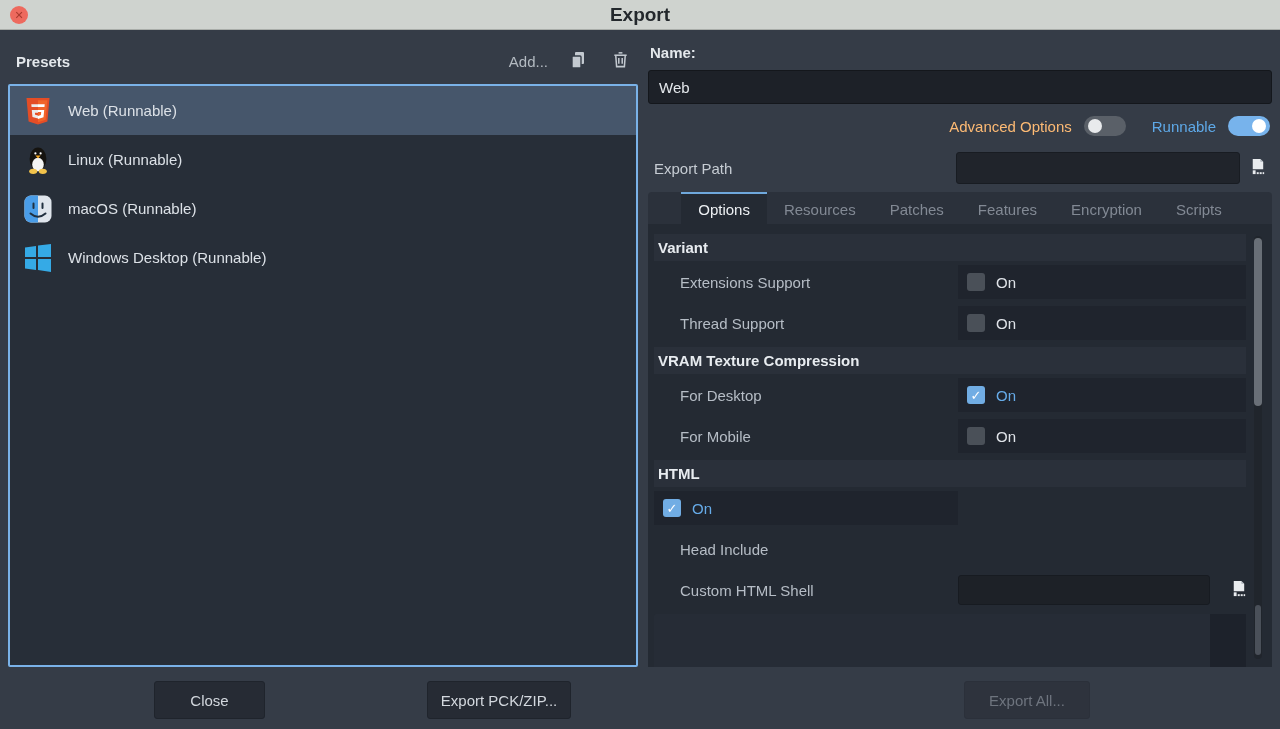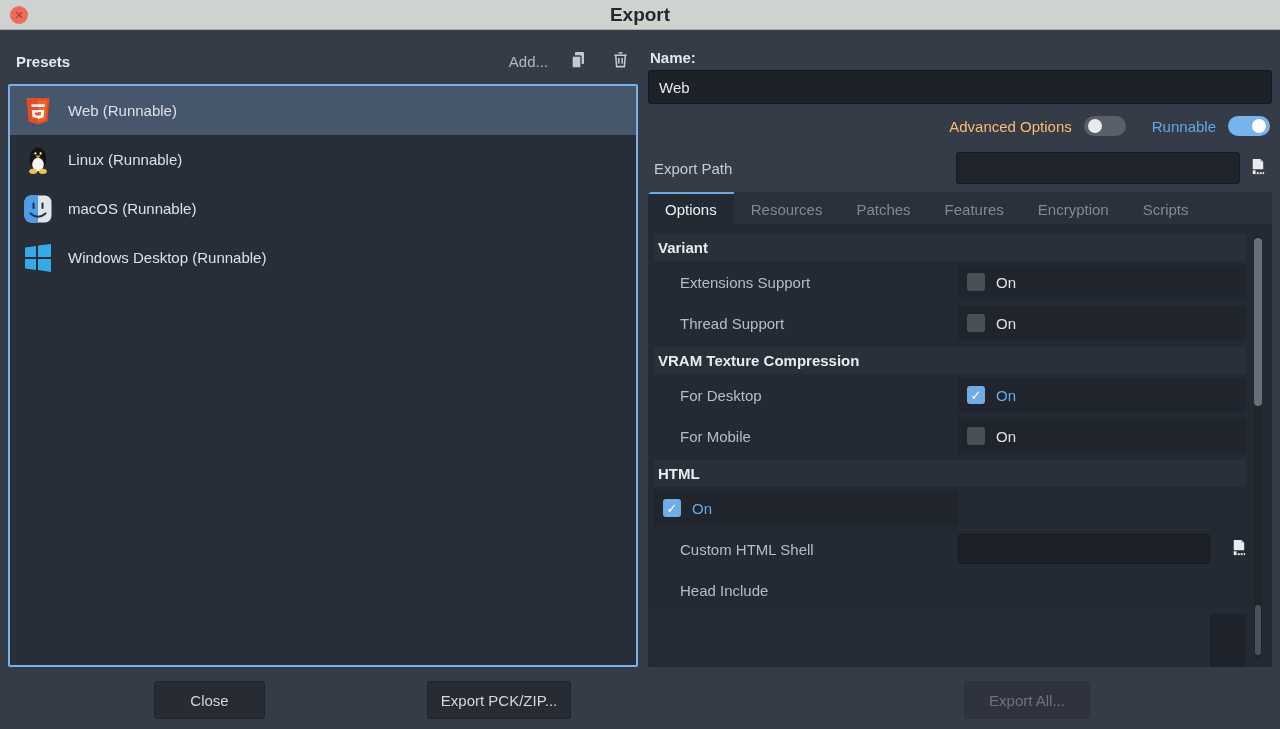--- a/index.html
+++ b/index.html
@@ -26,21 +26,21 @@
   .presets-label { font-weight:bold; color:#e3e7eb; flex:1; }
   .add-btn { color:#b3bac1; cursor:pointer; }
   .icon-btn { display:flex; align-items:center; justify-content:center; width:24px; height:24px; cursor:pointer; }
   .preset-list { flex:1; background:#272e38; border:2px solid #7ab2e8; border-radius:2px; overflow:hidden; }
   .preset-item { height:49px; display:flex; align-items:center; gap:14px; padding-left:12px; color:#dce1e7; cursor:pointer; }
   .preset-item.selected { background:#46566b; }
   .picon { width:32px; height:32px; display:flex; align-items:center; justify-content:center; }
   .picon svg { width:32px; height:32px; }
 
   
-  .name-row { height:32px; display:flex; align-items:center; padding-top:6px; }
+  .name-row { height:32px; display:flex; align-items:flex-start; padding-top:6px; }
   .name-row span { font-weight:bold; color:#e3e7eb; padding-left:2px; }
   .name-input { height:34px; background:#1d2128; border:1px solid #14171c; border-radius:3px;
     color:#e4e8ec; font-size:15px; padding:0 10px; outline:none; width:100%;
     font-family:"Liberation Sans","DejaVu Sans",sans-serif; }
   .toggles-row { height:44px; display:flex; align-items:center; justify-content:flex-end; gap:12px; padding-right:2px; }
   .toggle-label { color:#fdba74; }
   .toggle-label.runnable { color:#5ea9e8; margin-left:14px; }
   .toggle { width:42px; height:20px; border-radius:10px; position:relative; cursor:pointer; display:inline-block; }
   .toggle.off { background:#5a6068; }
   .toggle.on  { background:#77b3ec; }
@@ -50,21 +50,21 @@
 
   .path-row { height:40px; display:flex; align-items:center; margin-bottom:4px; }
   .path-label { flex:1; color:#c6ccd3; padding-left:6px; }
   .path-input { width:284px; height:32px; background:#20242b; border:1px solid #181c22; border-radius:3px;
     color:#e4e8ec; padding:0 8px; outline:none; font-family:"Liberation Sans","DejaVu Sans",sans-serif; }
   .file-btn { width:30px; height:32px; display:flex; align-items:center; justify-content:center;
     margin-left:2px; border-radius:3px; cursor:pointer; }
   .file-btn svg { width:19px; height:19px; }
 
   
-  .tabbar { height:32px; display:flex; background:#2b313b; border-radius:4px 4px 0 0; overflow:hidden; }
+  .tabbar { height:32px; display:flex; background:#2b313b; border-radius:4px 4px 0 0; overflow:hidden;justify-content:center; }
   .tab { padding:0 17px; display:flex; align-items:center; color:#828994; cursor:pointer;
     border-top:2px solid transparent; }
   .tab.active { background:#242a33; color:#edf0f3; border-top:2px solid #6fa8dc; }
 
   
   .options-panel { flex:1; background:#242a33; position:relative; padding:10px 26px 0 6px; min-height:0; overflow:hidden; }
   .section-header { height:27px; background:#2a303a; display:flex; align-items:center; padding-left:4px;
     font-weight:bold; color:#e8ecf0; margin-bottom:4px; }
   .prop-row { display:grid; grid-template-columns:304px 1fr; height:34px; margin-bottom:7px; }
   .prop-row.fullrow { grid-template-columns:1fr; }
@@ -251,39 +251,39 @@
                   <span class="on-label">On</span>
                 </div>
               </div>
               <div class="section-header">HTML</div>
               <div class="prop-row">
                 <div class="prop-cell">
                   <span class="checkbox checked">✓</span>
                   <span class="on-label checked">On</span>
                 </div>
               </div>
+              <div class="prop-row fullrow">
+                <div class="prop-label">Head Include</div>
+              </div>
               <div class="prop-row">
                 <div class="prop-label">Custom HTML Shell</div>
                 <div class="prop-cell" style="padding-left: 0px; background: transparent;">
                   <input class="cell-input" value="" style="margin-left: 0px;">
                   <span class="file-btn">
                     <span><svg viewBox="0 0 20 20">
                         <path d="M5 2h8l3 3v8H5z" fill="#e9ecef"></path>
                         <path d="M13 2l3 3h-3z" fill="#aab1b9"></path>
                         <rect x="5" y="14" width="3" height="4" fill="#e9ecef"></rect>
                         <rect x="9.2" y="16" width="2.1" height="2" fill="#e9ecef"></rect>
                         <rect x="12.3" y="16" width="2.1" height="2" fill="#e9ecef"></rect>
                         <rect x="15.4" y="16" width="1.6" height="2" fill="#e9ecef"></rect>
                       </svg></span>
                   </span>
                 </div>
               </div>
-              <div class="prop-row fullrow">
-                <div class="prop-label">Head Include</div>
-              </div>
               <div class="head-textarea">
                 <div class="ta-strip"></div>
               </div>
             </div>
           <div class="vscroll">
             <div class="vthumb"></div>
             <div class="vthumb2"></div>
           </div>
         </div>
       </div>

